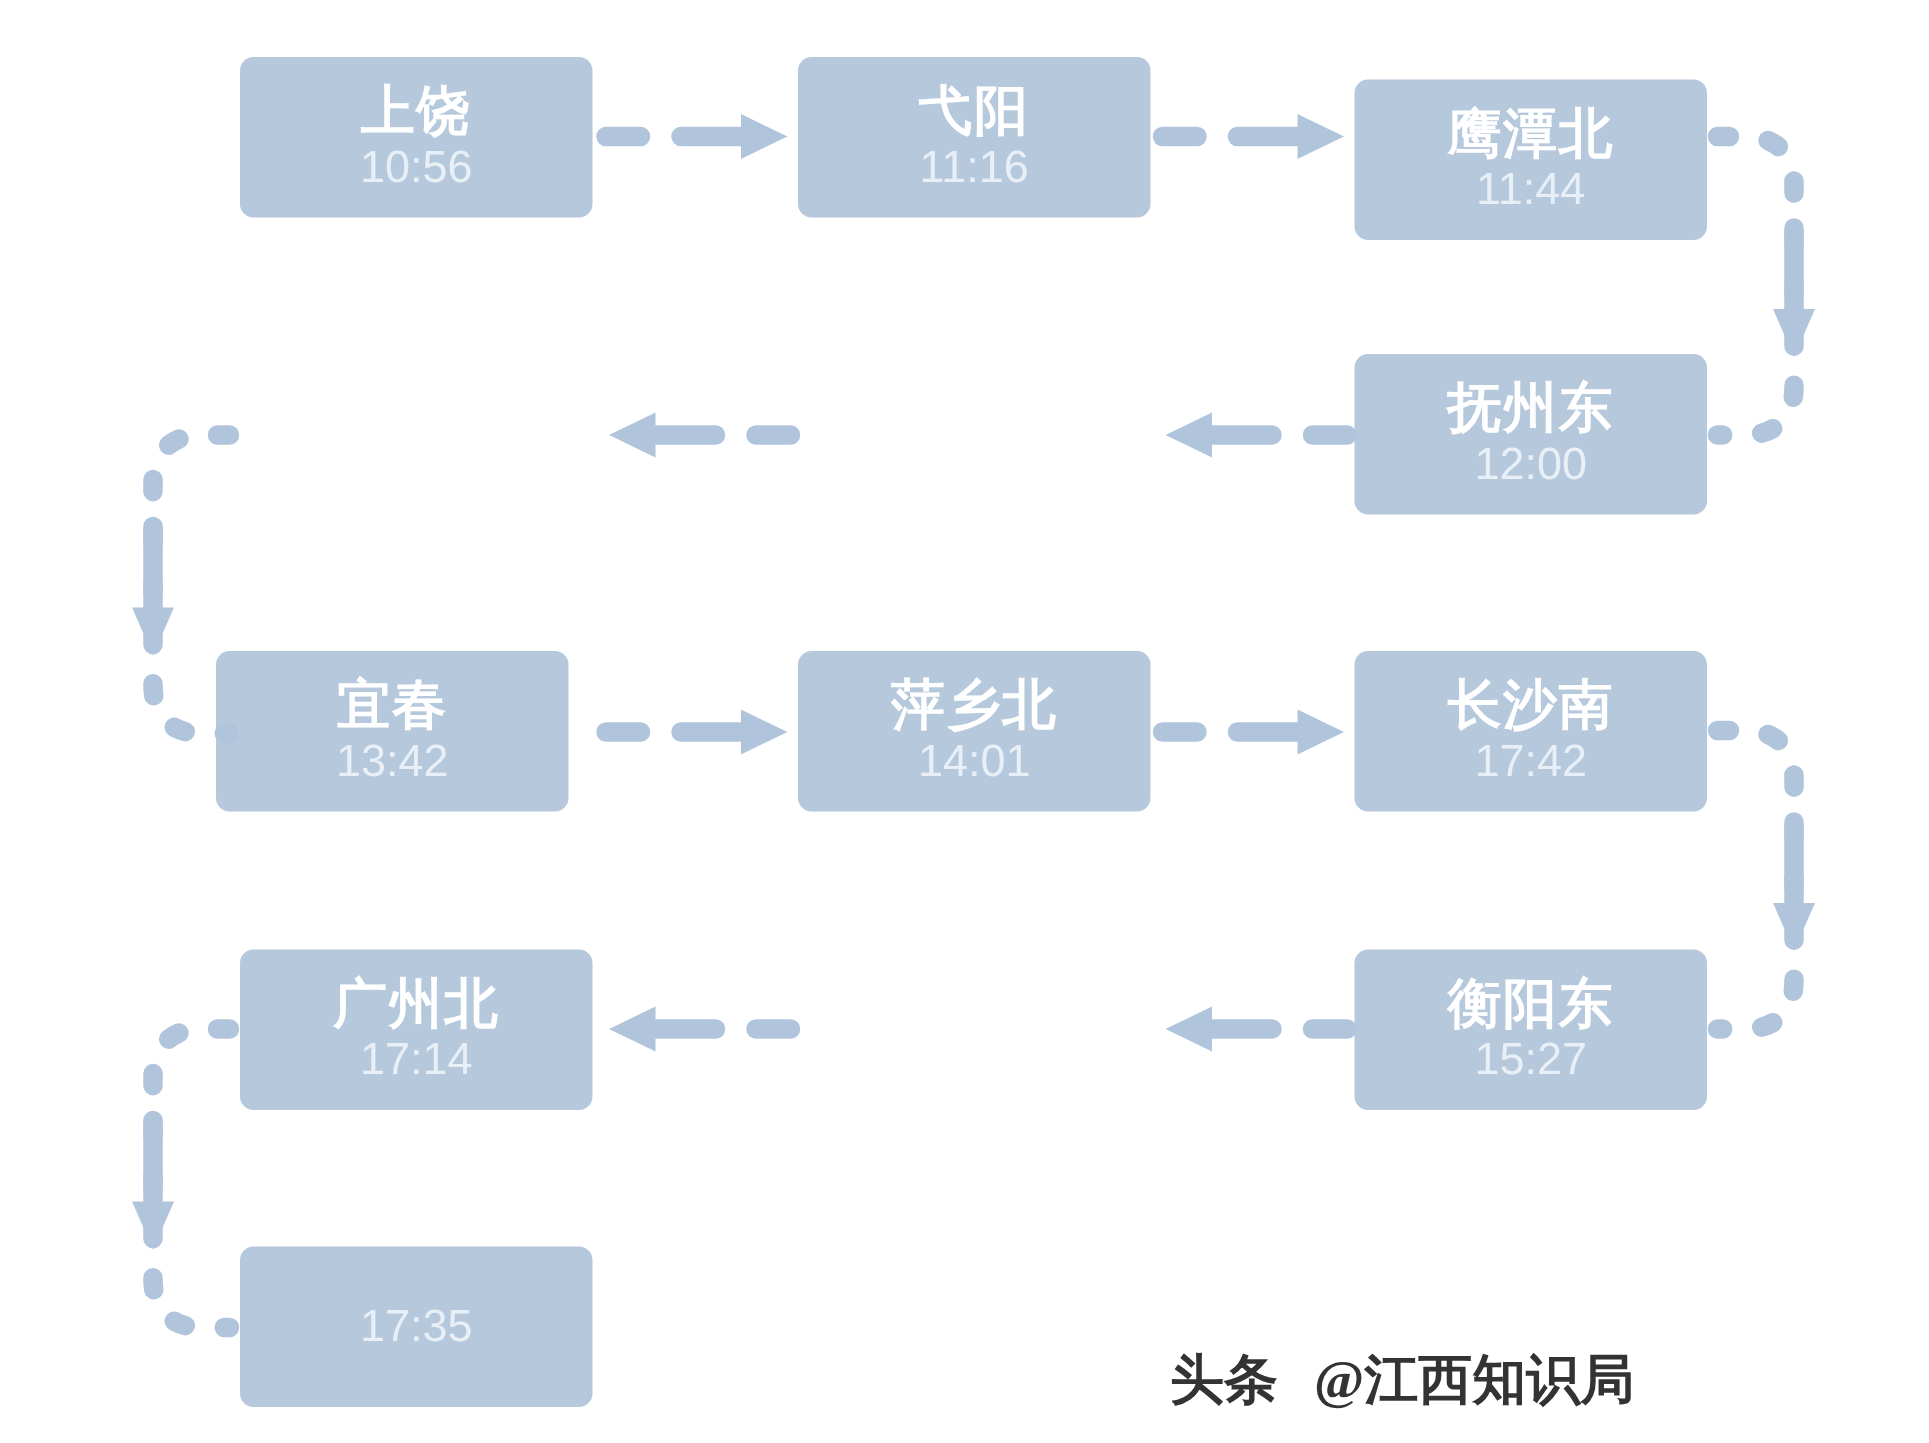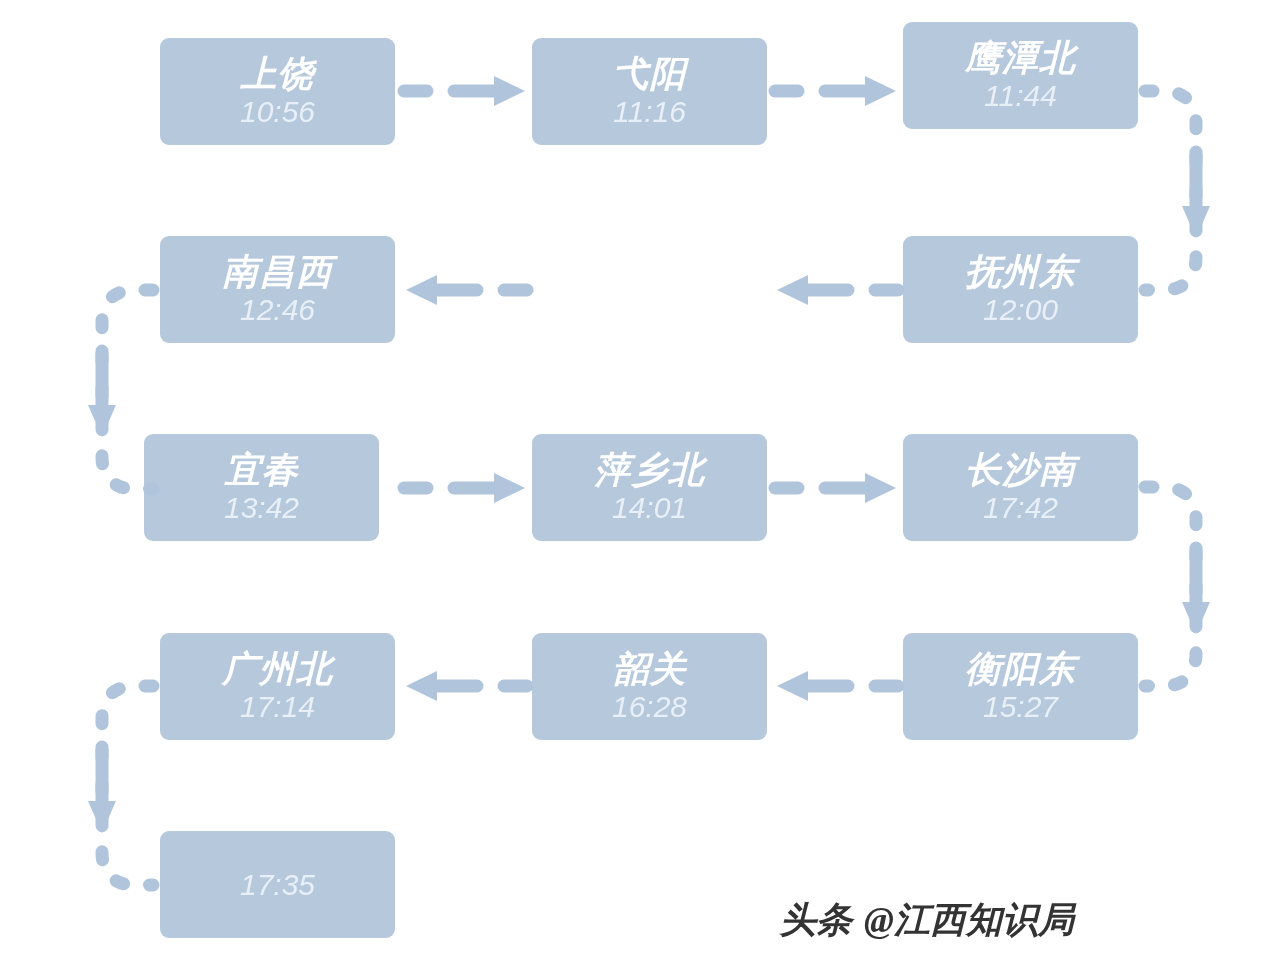--- a/index.html
+++ b/index.html
@@ -2,21 +2,20 @@
 <html style="--background: #ffffff; --box: #b6c8dc; --arrow: #b0c5dc; --station-name: #ffffff; --station-time: #e9eff6; --watermark: #333333;"><head>
 <meta charset="utf-8">
 <style>
   html,body{margin:0;padding:0;background:#fff;}
   .canvas{
     position:relative;
     width:1286px;height:962px;
     background:var(--background,#ffffff);
     font-family:"Liberation Sans",sans-serif;
     overflow:hidden;
-    font-style:italic;
   }
   .station{
     position:absolute;
     width:235px;height:107px;
     background:var(--box,#b6c8dc);
     border-radius:9px;
     display:flex;flex-direction:column;
     align-items:center;justify-content:center;
     gap:3px;
   }
@@ -33,75 +32,67 @@
   }
   .conn{position:absolute;color:var(--arrow,#b0c5dc);overflow:visible;}
   .conn line{stroke:currentColor;stroke-width:13;stroke-linecap:round;}
   .conn polygon{fill:currentColor;}
   .conn .dash{
     stroke:currentColor;stroke-width:13;stroke-linecap:round;
     stroke-dasharray:8 26;fill:none;
   }
   .watermark{
     position:absolute;left:780px;top:896px;
-    display:flex;align-items:center;gap:12px;
+    display:flex;align-items:center;gap:24px;
     color:var(--watermark,#333333);
     font-size:36px;font-weight:700;
     white-space:nowrap;
   }
   .wm-brand{font-family:"Liberation Sans",sans-serif;}
   .wm-handle{font-family:"Liberation Serif",serif;}
 </style>
 </head>
 <body>
 
 <div class="canvas">
 
   <div class="station" style="left:160px;top:38px">
     <div class="station-name">上饶</div>
     <div class="station-time">10:56</div>
   </div>
   <div class="station" style="left:532px;top:38px">
     <div class="station-name">弋阳</div>
     <div class="station-time">11:16</div>
   </div>
-  <div class="station" style="left:903px;top:22px">
+  <div class="station" style="left:903px;top:53px">
     <div class="station-name">鹰潭北</div>
     <div class="station-time">11:44</div>
   </div>
 
   <div class="station" style="left:903px;top:236px">
     <div class="station-name">抚州东</div>
     <div class="station-time">12:00</div>
-  </div>
-  <div class="station" style="left:160px;top:236px">
-    <div class="station-name">南昌西</div>
-    <div class="station-time">12:46</div>
   </div>
 
   <div class="station" style="left:144px;top:434px">
     <div class="station-name">宜春</div>
     <div class="station-time">13:42</div>
   </div>
   <div class="station" style="left:532px;top:434px">
     <div class="station-name">萍乡北</div>
     <div class="station-time">14:01</div>
   </div>
   <div class="station" style="left:903px;top:434px">
     <div class="station-name">长沙南</div>
     <div class="station-time">17:42</div>
   </div>
 
   <div class="station" style="left:903px;top:633px">
     <div class="station-name">衡阳东</div>
     <div class="station-time">15:27</div>
-  </div>
-  <div class="station" style="left:532px;top:633px">
-    <div class="station-name">韶关</div>
-    <div class="station-time">16:28</div>
   </div>
   <div class="station" style="left:160px;top:633px">
     <div class="station-name">广州北</div>
     <div class="station-time">17:14</div>
   </div>
 
   <div class="station" style="left:160px;top:831px">
     <div class="station-time">17:35</div>
   </div>
 

